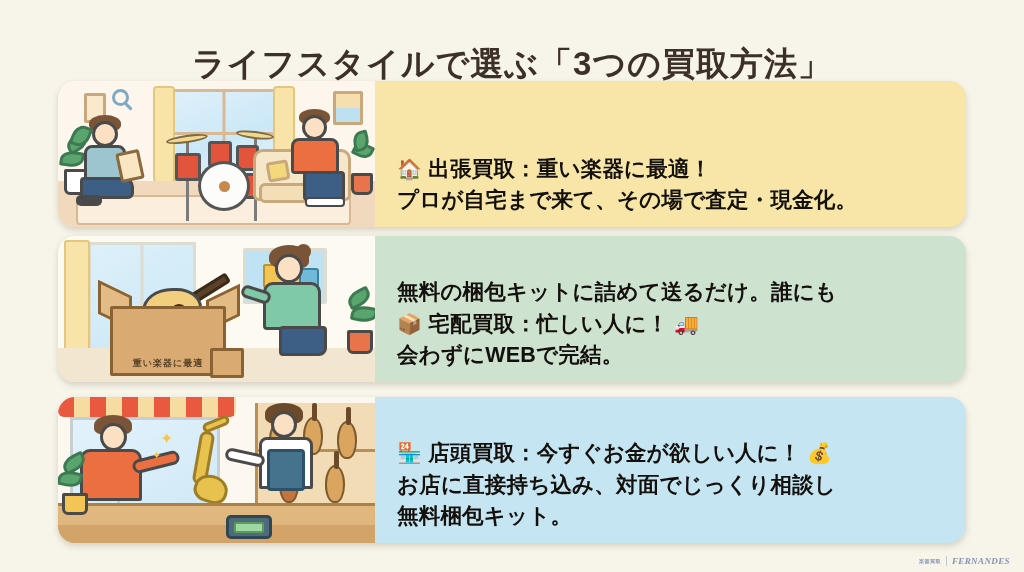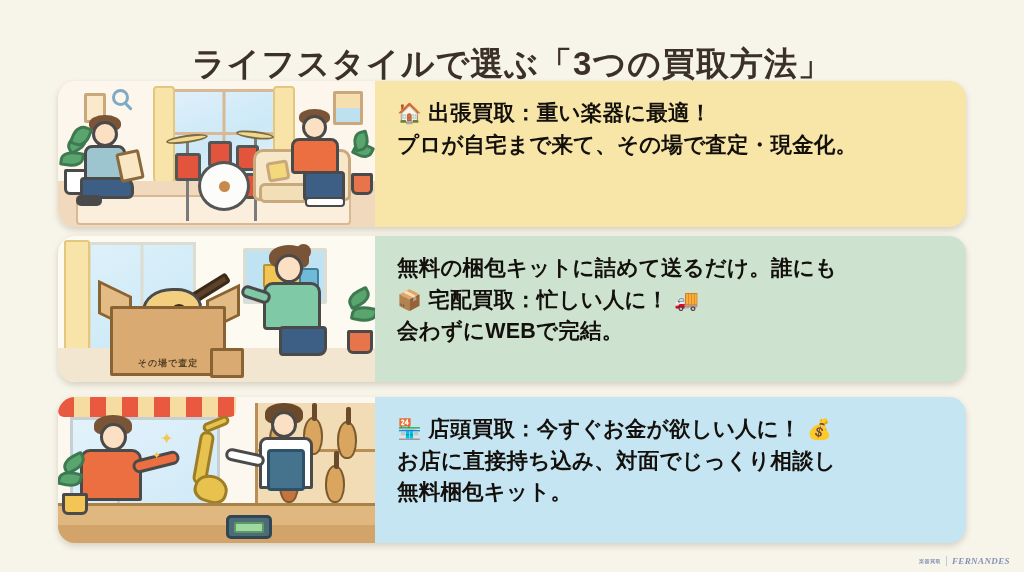--- a/index.html
+++ b/index.html
@@ -236,21 +236,21 @@
              background:#4e6b7a; border:3px solid #2f4754; border-radius:5px; }
   .c3-bills{ position:absolute; left:176px; bottom:10px; width:30px; height:11px;
              background:#9fd8a0; border:2px solid #5d9a62; border-radius:2px; }
 
   
   .text-pane {
     flex:1 1 auto;
     padding:17px 20px 10px 22px;
     display:flex;
     flex-direction:column;
-    justify-content:flex-start;
+    justify-content:flex-end;
   }
   .line {
     font-size:21.5px;
     font-weight:bold;
     color:#14100c;
     line-height:1.47;
     white-space:nowrap;
     letter-spacing:.2px;
   }
   .line .emo { font-size:20px; }
@@ -353,21 +353,21 @@
     <div class="c2-wleg"></div>
     <div class="c2-warm"></div>
 
     <div class="c2-gneck"></div>
     <div class="c2-gbody"></div>
     <div class="c2-ghole"></div>
 
     <div class="c2-flapL"></div>
       <div class="c2-flapR"></div>
     <div class="c2-box"></div>
-    <div class="c2-label">その場で査定</div>
+    <div class="c2-label">重い楽器に最適</div>
     <div class="c2-minibox"></div>
 
     <div class="leaf" style="right:4px;  top:54px; width:24px; height:16px; transform:rotate(-26deg);"></div>
     <div class="leaf" style="right:-2px; top:70px; width:26px; height:16px; transform:rotate(10deg);"></div>
     <div class="pot" style="right:2px; top:94px; width:26px; height:24px; background:#e8744b;"></div>
   </div>
   <div class="text-pane">
     <div class="line">無料の梱包キットに詰めて送るだけ。誰にも</div>
     <div class="line">
       <span class="emo">📦</span>

